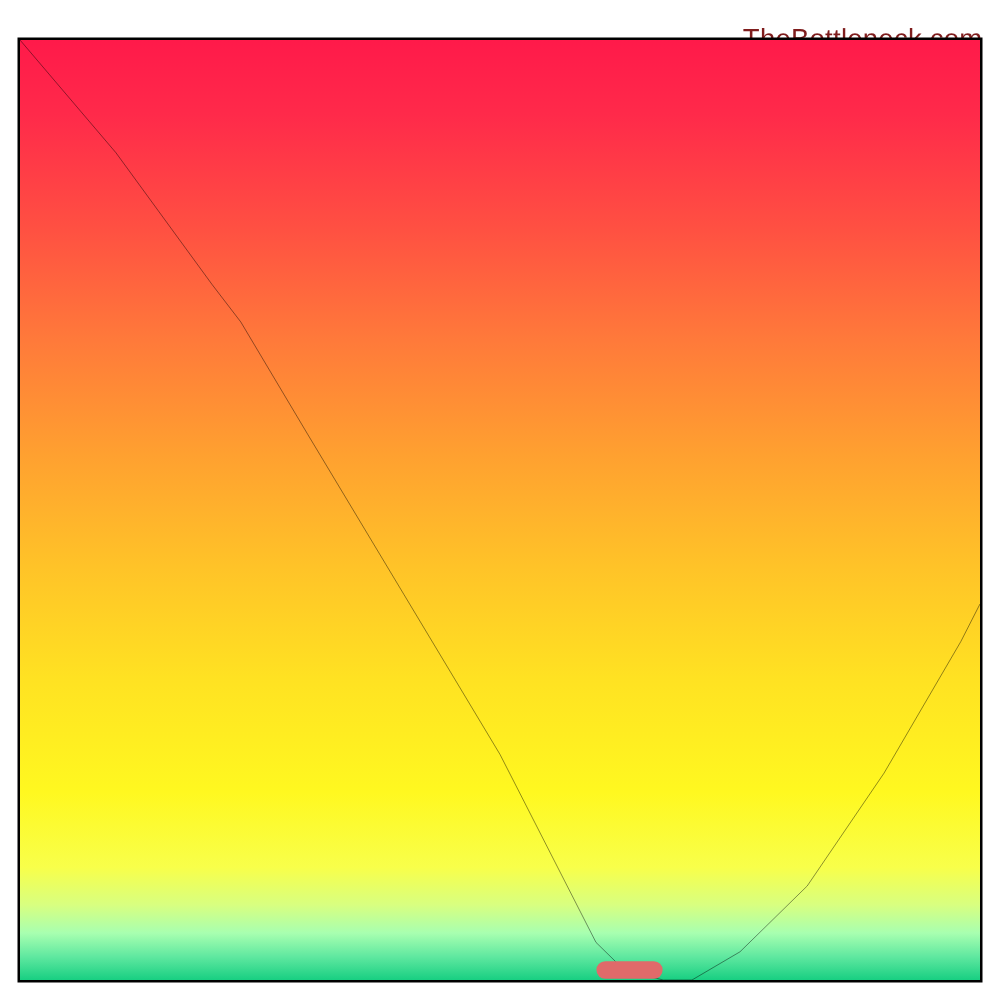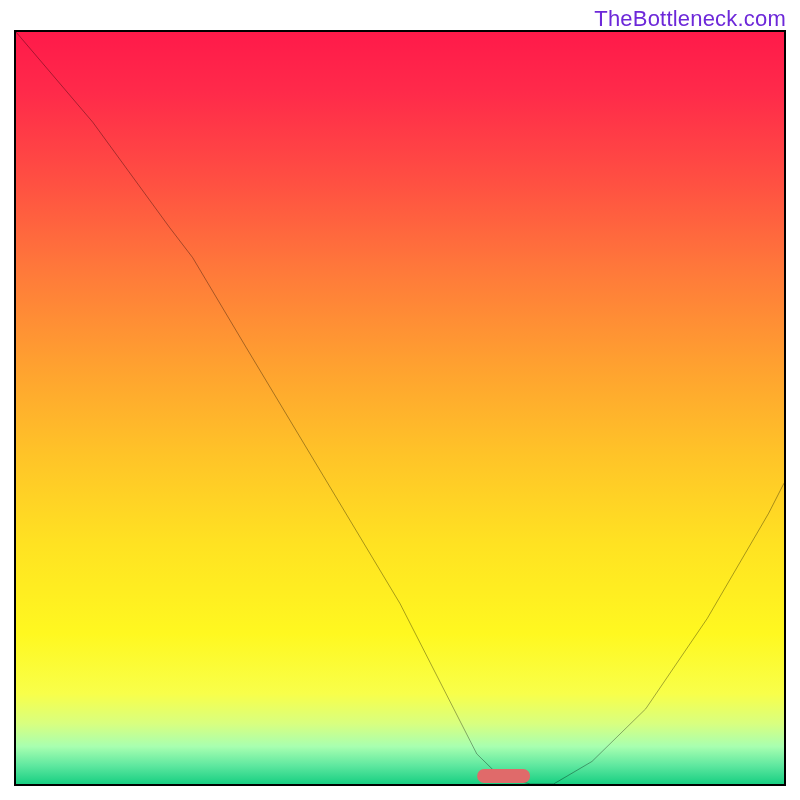--- a/index.html
+++ b/index.html
@@ -54,24 +54,24 @@
     width: 54px;
     height: 14px;
     background: #e06a6a;
     border-radius: 7px;
     bottom: 1px;
     left: 63.5%;
     transform: translateX(-50%);
   }
   .watermark {
     position: absolute;
-    top: 6px;
+    top: 18px;
     right: 14px;
     font-size: 22px;
-    color: #6d28d9;
+    color: #7f1d1d;
     letter-spacing: 0.2px;
   }
 </style>
 </head>
 <body>
 
 <div class="watermark">TheBottleneck.com</div>
 
 <div class="frame">
   <div class="gradient"></div>

